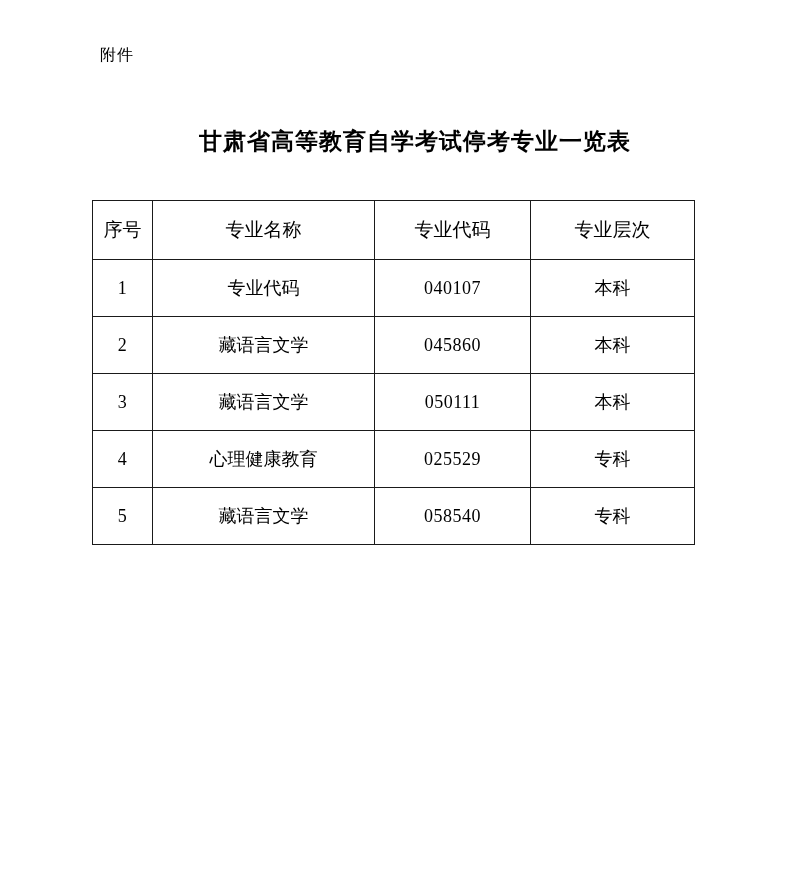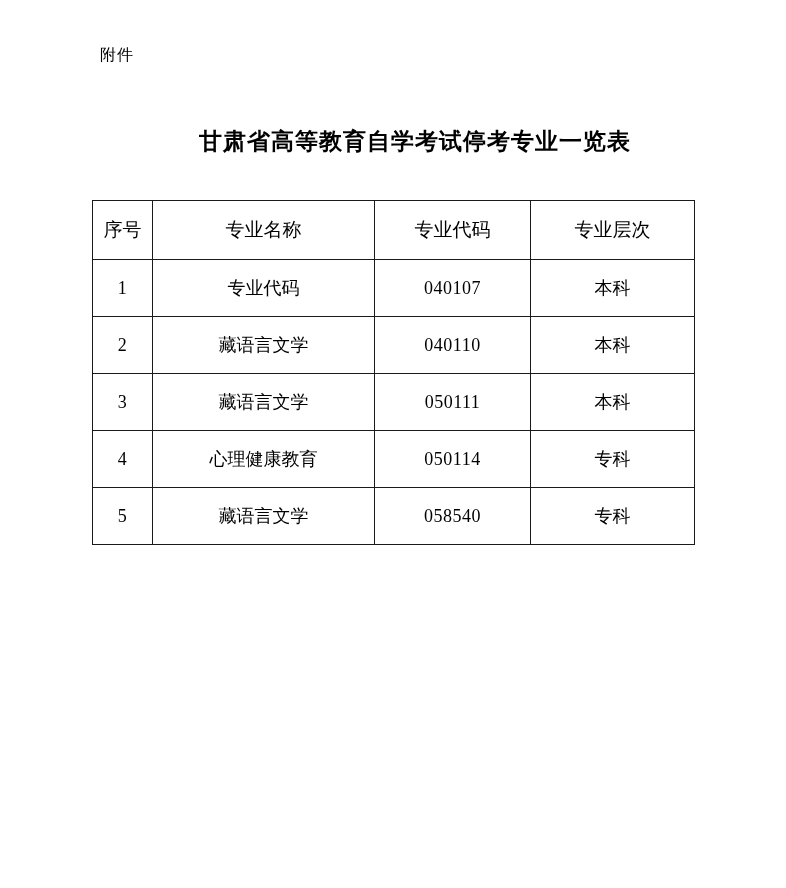--- a/index.html
+++ b/index.html
@@ -107,33 +107,33 @@
       <tbody>
         <tr>
           <td class="num-cell">1</td>
           <td>专业代码</td>
           <td class="code-cell">040107</td>
           <td>本科</td>
         </tr>
         <tr>
           <td class="num-cell">2</td>
           <td>藏语言文学</td>
-          <td class="code-cell">040110</td>
+          <td class="code-cell">045860</td>
           <td>本科</td>
         </tr>
         <tr>
           <td class="num-cell">3</td>
           <td>藏语言文学</td>
           <td class="code-cell">050111</td>
           <td>本科</td>
         </tr>
         <tr>
           <td class="num-cell">4</td>
           <td>心理健康教育</td>
-          <td class="code-cell">050114</td>
+          <td class="code-cell">025529</td>
           <td>专科</td>
         </tr>
         <tr>
           <td class="num-cell">5</td>
           <td>藏语言文学</td>
           <td class="code-cell">058540</td>
           <td>专科</td>
         </tr>
       </tbody>
     </table>

